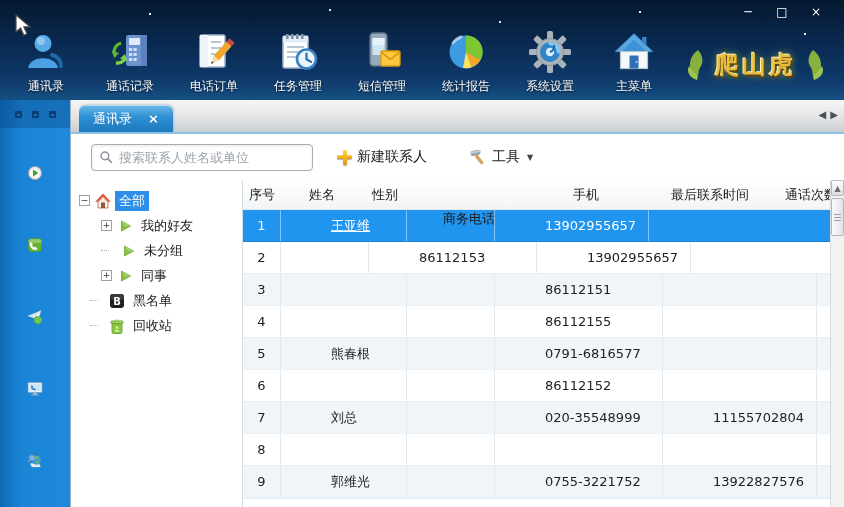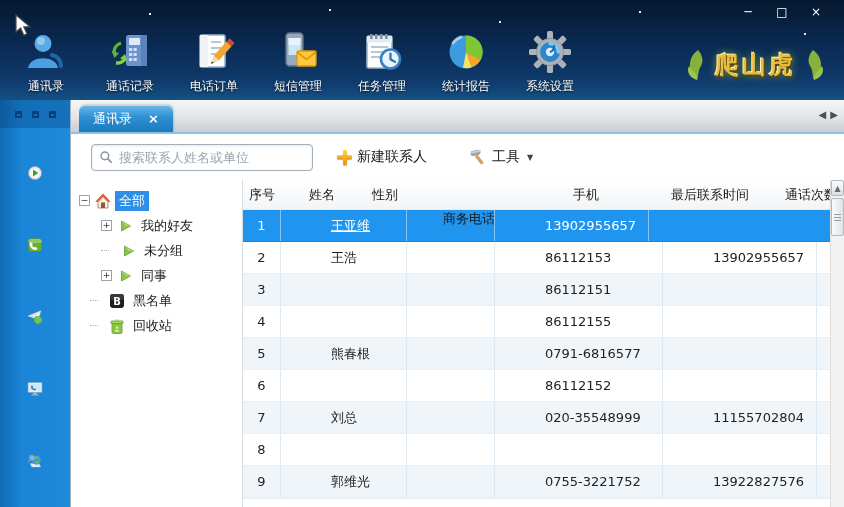--- a/index.html
+++ b/index.html
@@ -169,50 +169,50 @@
                 <path d="M24.5 29.5l3.5 8 3.5-8z" fill="#f3d9a8"></path>
                 <path d="M26.8 34.7l1.2 2.8 1.2-2.8z" fill="#333"></path>
               </g>
             </svg>
           </span>
           <span class="tool-label">电话订单</span>
         </div>
         <div class="tool-item">
           <span class="tool-icon">
             <svg viewBox="0 0 44 44">
-              <rect x="10" y="3" width="17" height="33" rx="3.5" fill="#97a9bd" stroke="#5f7187" stroke-width="1.4"></rect>
-              <rect x="12.5" y="8" width="12" height="17" fill="#cde6f2"></rect>
-              <rect x="12.5" y="8" width="12" height="7" fill="#e6f3fa"></rect>
-              <rect x="21" y="21" width="19" height="15" rx="1.5" fill="#ffc83d" stroke="#dd9a0e" stroke-width="1.3"></rect>
-              <path d="M21 22l9.5 7.5L40 22" fill="none" stroke="#dd9a0e" stroke-width="1.6"></path>
-            </svg>
-          </span>
-          <span class="tool-label">短信管理</span>
-        </div>
-        <div class="tool-item">
-          <span class="tool-icon">
-            <svg viewBox="0 0 44 44">
               <rect x="7" y="6" width="25" height="32" rx="2" fill="#fdfefe" stroke="#9fb3c8" stroke-width="1.6"></rect>
               <rect x="7" y="6" width="25" height="6.5" fill="#e4ebf3"></rect>
               <g fill="#7d93a8">
                 <rect x="10" y="4" width="2.6" height="5"></rect>
                 <rect x="15" y="4" width="2.6" height="5"></rect>
                 <rect x="20" y="4" width="2.6" height="5"></rect>
                 <rect x="25" y="4" width="2.6" height="5"></rect>
               </g>
               <g stroke="#b8c6d4" stroke-width="2">
                 <line x1="11" y1="17" x2="28" y2="17"></line>
                 <line x1="11" y1="22" x2="28" y2="22"></line>
                 <line x1="11" y1="27" x2="23" y2="27"></line>
               </g>
               <circle cx="30.5" cy="29" r="9.5" fill="#eaf4fc" stroke="#3a7fc1" stroke-width="2.6"></circle>
               <path d="M30.5 23.5v5.8l4.5 2.6" fill="none" stroke="#2f6fae" stroke-width="2.2" stroke-linecap="round"></path>
             </svg>
           </span>
           <span class="tool-label">任务管理</span>
+        </div>
+        <div class="tool-item">
+          <span class="tool-icon">
+            <svg viewBox="0 0 44 44">
+              <rect x="10" y="3" width="17" height="33" rx="3.5" fill="#97a9bd" stroke="#5f7187" stroke-width="1.4"></rect>
+              <rect x="12.5" y="8" width="12" height="17" fill="#cde6f2"></rect>
+              <rect x="12.5" y="8" width="12" height="7" fill="#e6f3fa"></rect>
+              <rect x="21" y="21" width="19" height="15" rx="1.5" fill="#ffc83d" stroke="#dd9a0e" stroke-width="1.3"></rect>
+              <path d="M21 22l9.5 7.5L40 22" fill="none" stroke="#dd9a0e" stroke-width="1.6"></path>
+            </svg>
+          </span>
+          <span class="tool-label">短信管理</span>
         </div>
         <div class="tool-item">
           <span class="tool-icon">
             <svg viewBox="0 0 44 44">
               <circle cx="22" cy="22" r="16.5" fill="#3f9be0"></circle>
               <path d="M22 22V5.5A16.5 16.5 0 0 1 36.6 30z" fill="#7dc832"></path>
               <path d="M22 22l14.6 8a16.5 16.5 0 0 1-9 7.3z" fill="#f5a623"></path>
               <path d="M22 22l5.6 15.3a16.5 16.5 0 0 1-8.6.5z" fill="#f8e264"></path>
               <path d="M9 13a16.5 16.5 0 0 1 8-6" fill="none" stroke="rgba(255,255,255,.55)" stroke-width="3" stroke-linecap="round"></path>
             </svg>
@@ -235,20 +235,33 @@
               <circle cx="22" cy="22" r="13.5" fill="#aab3ba"></circle>
               <circle cx="22" cy="22" r="13.5" fill="none" stroke="#8f979e" stroke-width="1"></circle>
               <circle cx="22" cy="22" r="10" fill="#2e86c8"></circle>
               <path d="M22 13.5a8.5 8.5 0 0 1 8.5 8.5" fill="none" stroke="#85c6ef" stroke-width="3.4" stroke-linecap="round"></path>
               <circle cx="22" cy="22" r="4.2" fill="#d8edfa"></circle>
               <path d="M22 22c3-1 5-4 4-7" fill="none" stroke="#1d6aa5" stroke-width="2"></path>
             </svg>
           </span>
           <span class="tool-label">系统设置</span>
         </div>
+        <div class="tool-item">
+          <span class="tool-icon">
+            <svg viewBox="0 0 44 44">
+              <rect x="30" y="7" width="4.5" height="9" fill="#3a86c8"></rect>
+              <path d="M22 4L3.5 21.5h37z" fill="#3e93d6" stroke="#2a6fa8" stroke-width="1.4" stroke-linejoin="round"></path>
+              <path d="M22 4L3.5 21.5h6L22 9.5l12.5 12h6z" fill="#5aa8e2"></path>
+              <rect x="8.5" y="21.5" width="27" height="17" fill="#f6f9fb" stroke="#b9c6d2" stroke-width="1.2"></rect>
+              <rect x="17.5" y="25.5" width="9" height="13" rx="1" fill="#2f6fb8"></rect>
+              <circle cx="24.5" cy="32" r="1" fill="#cfe2f4"></circle>
+            </svg>
+          </span>
+          <span class="tool-label">主菜单</span>
+        </div>
       </div>
     <div class="logo">
       <svg viewBox="0 0 30 34">
           <path d="M15 2C5 9 4 22 14 32c2-6 1-10 4-14 3-5 1-12-3-16z" fill="#86b13c"></path>
           <path d="M6 18c4 6 10 9 8 14C7 30 3 24 6 18z" fill="#9cc44e"></path>
         </svg>
       <span class="logo-text">爬山虎</span>
       <svg viewBox="0 0 30 34">
           <path d="M15 2c10 7 11 20 1 30-2-6-1-10-4-14-3-5-1-12 3-16z" fill="#86b13c"></path>
           <path d="M24 18c-4 6-10 9-8 14 7-2 11-8 8-14z" fill="#9cc44e"></path>
@@ -442,21 +455,20 @@
                 <div class="grid-row selected">
                   <div class="cell center" style="width: 38px;">1</div>
                   <div class="cell left name" style="width: 82px;">王亚维</div>
                   <div class="cell left" style="width: 44px;"></div>
                   <div class="cell left" style="width: 110px;">13902955657</div>
                   <div class="cell left" style="width: 138px;"></div>
                   <div class="cell center" style="width: 64px;">0</div>
                 </div>
                 <div class="grid-row">
                   <div class="cell center" style="width: 38px;">2</div>
-                  <div class="cell left name" style="width: 82px;">王浩</div>
                   <div class="cell left" style="width: 44px;"></div>
                   <div class="cell left" style="width: 124px;">86112153</div>
                   <div class="cell left" style="width: 110px;">13902955657</div>
                   <div class="cell left" style="width: 138px;"></div>
                   <div class="cell center" style="width: 64px;">0</div>
                 </div>
                 <div class="grid-row odd">
                   <div class="cell center" style="width: 38px;">3</div>
                   <div class="cell left name" style="width: 82px;"></div>
                   <div class="cell left" style="width: 44px;"></div>

